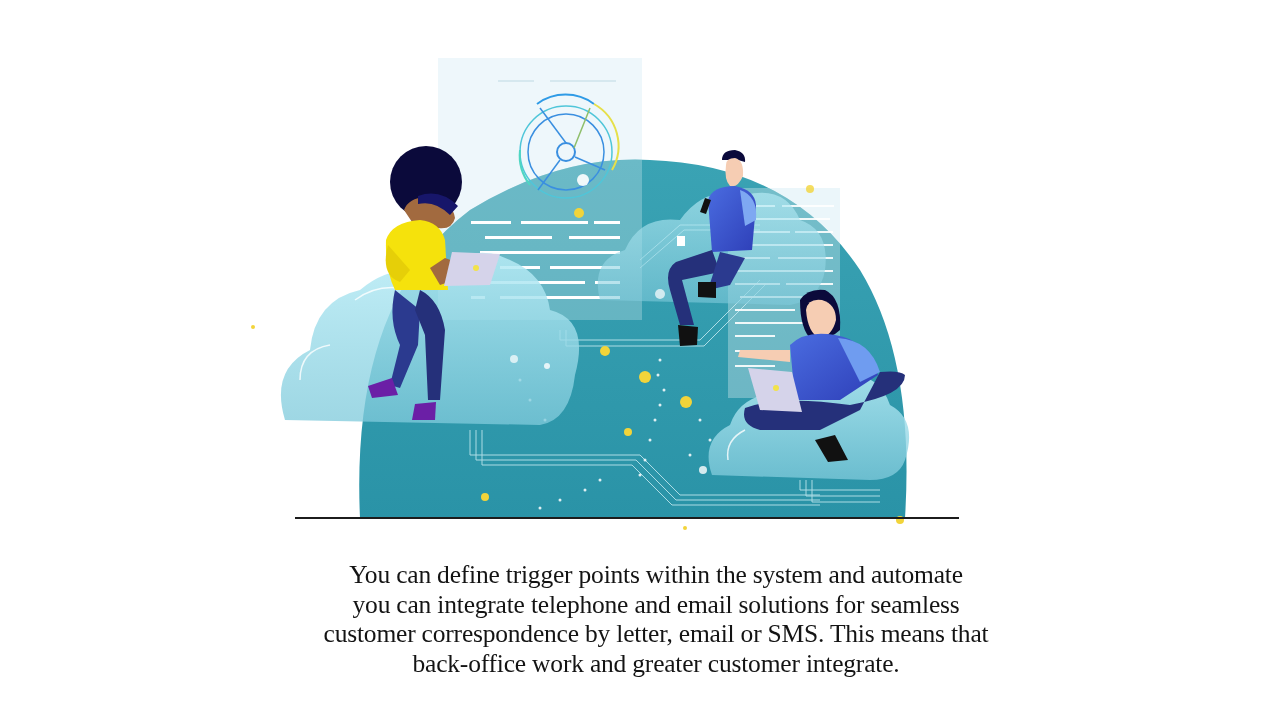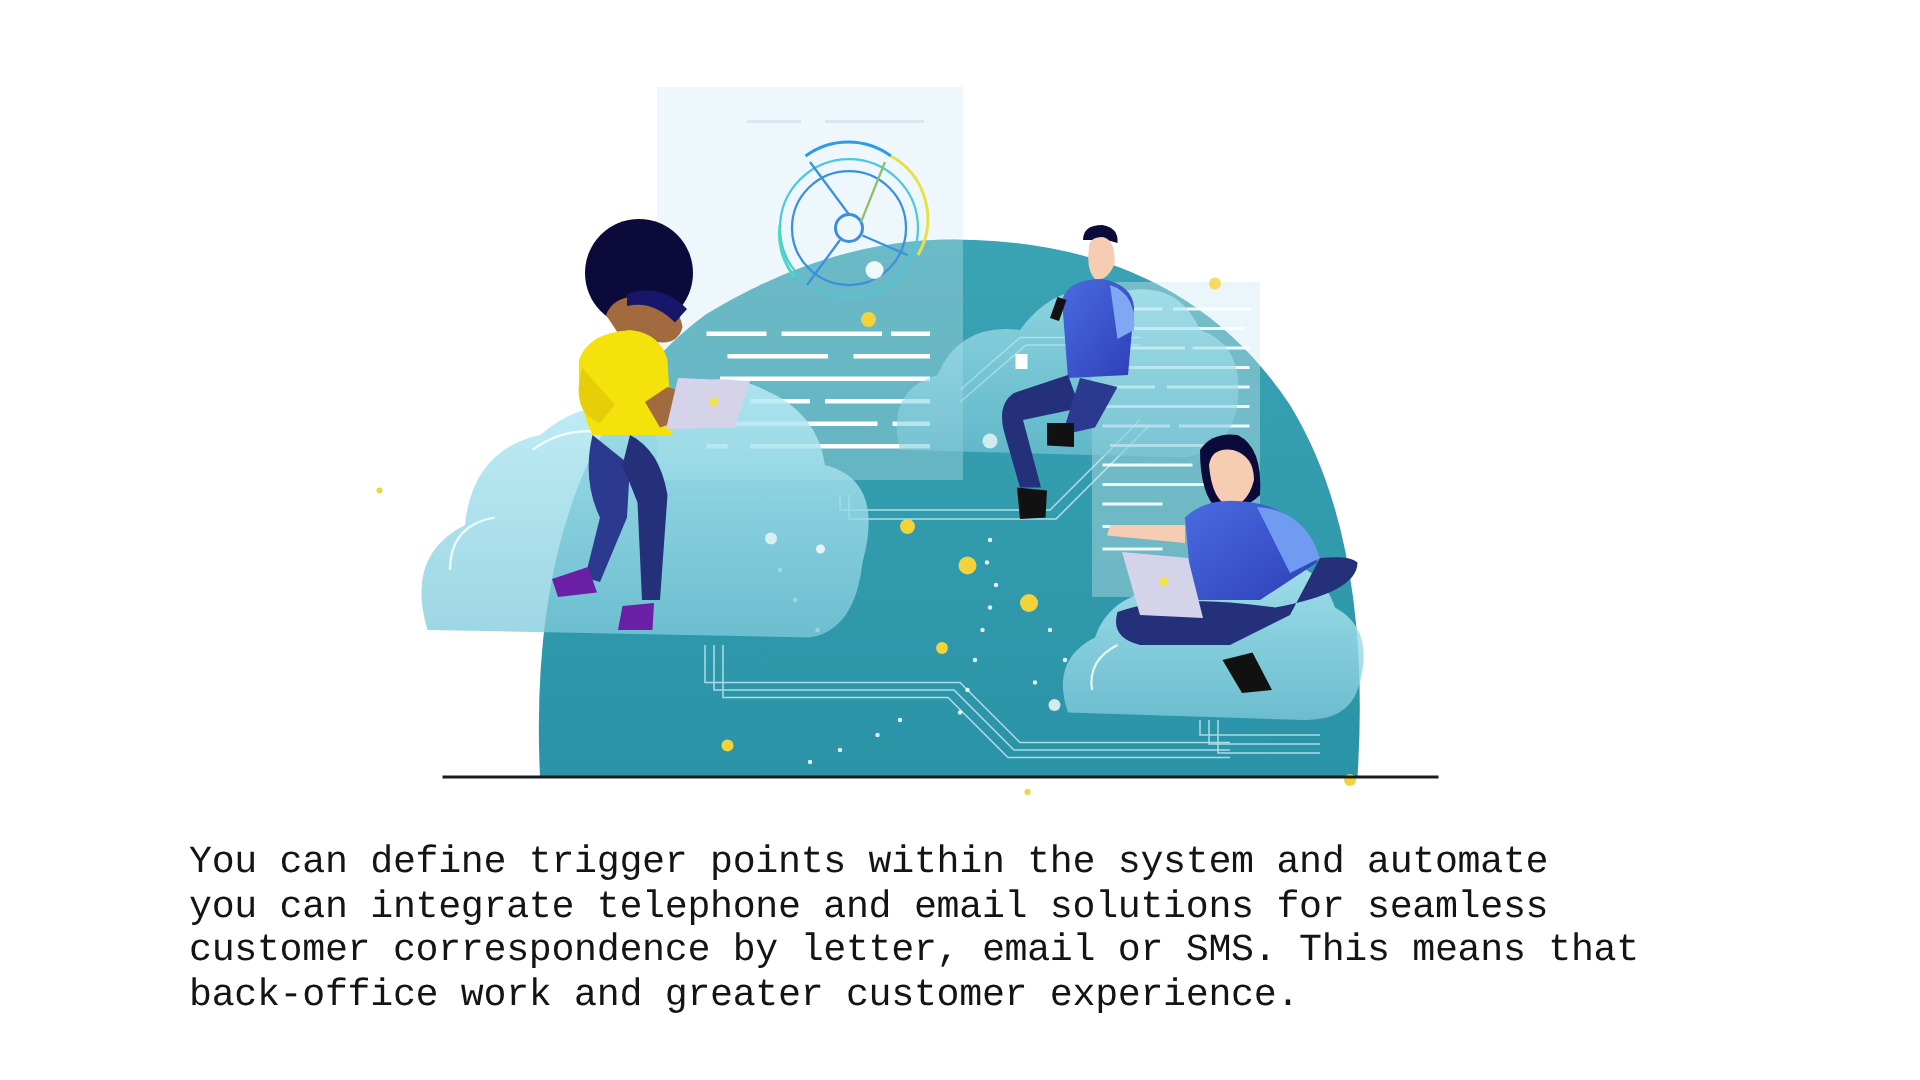--- a/index.html
+++ b/index.html
@@ -1,21 +1,21 @@
 <!DOCTYPE html>
 <html><head>
   <meta charset="utf-8">
   <style>
     html, body { margin: 0; padding: 0; background: #ffffff; }
     body { width: 1280px; height: 720px; position: relative; overflow: hidden; font-family: "Liberation Sans", sans-serif; }
     #illustration { position: absolute; left: 0; top: 0; width: 1280px; height: 560px; }
     #caption {
-      position: absolute; left: 126px; top: 560px; width: 1000px;
-      color: #141414;
-      font-family: Liberation Mono, monospace;
+      position: absolute; left: 156px; top: 560px; width: 1000px;
+      text-align: center; color: #141414;
+      font-family: Liberation Serif, serif;
       font-size: 25.5px; line-height: 29.5px; letter-spacing: -0.2px;
     }
     #caption span { display: block; }
   </style>
 </head>
 <body>
 
 <svg id="illustration" viewBox="0 0 1280 560" xmlns="http://www.w3.org/2000/svg">
   <defs>
     <linearGradient id="cloudGrad" x1="0" y1="0" x2="0" y2="1">
@@ -205,14 +205,14 @@
     <circle cx="547" cy="366" r="3" fill="#ffffff" opacity="0.8"></circle>
   </g>
 
   <line x1="295" y1="518" x2="959" y2="518" stroke="#1c1c1c" stroke-width="2"></line>
 </svg>
 
 <div id="caption">
   <span>You can define trigger points within the system and automate</span>
   <span>you can integrate telephone and email solutions for seamless</span>
   <span>customer correspondence by letter, email or SMS. This means that</span>
-  <span>back-office work and greater customer experience.</span>
+  <span>back-office work and greater customer integrate.</span>
 </div>
 
 </body></html>

